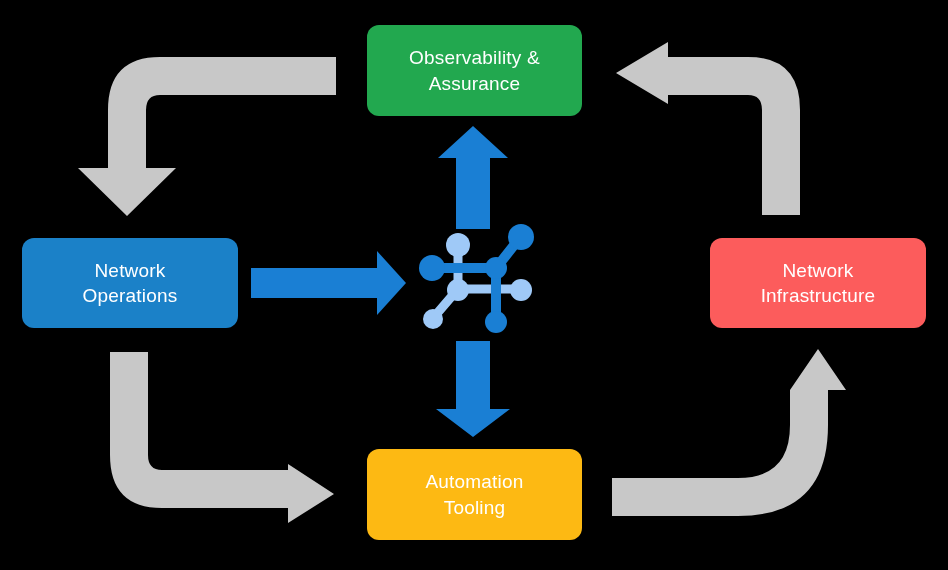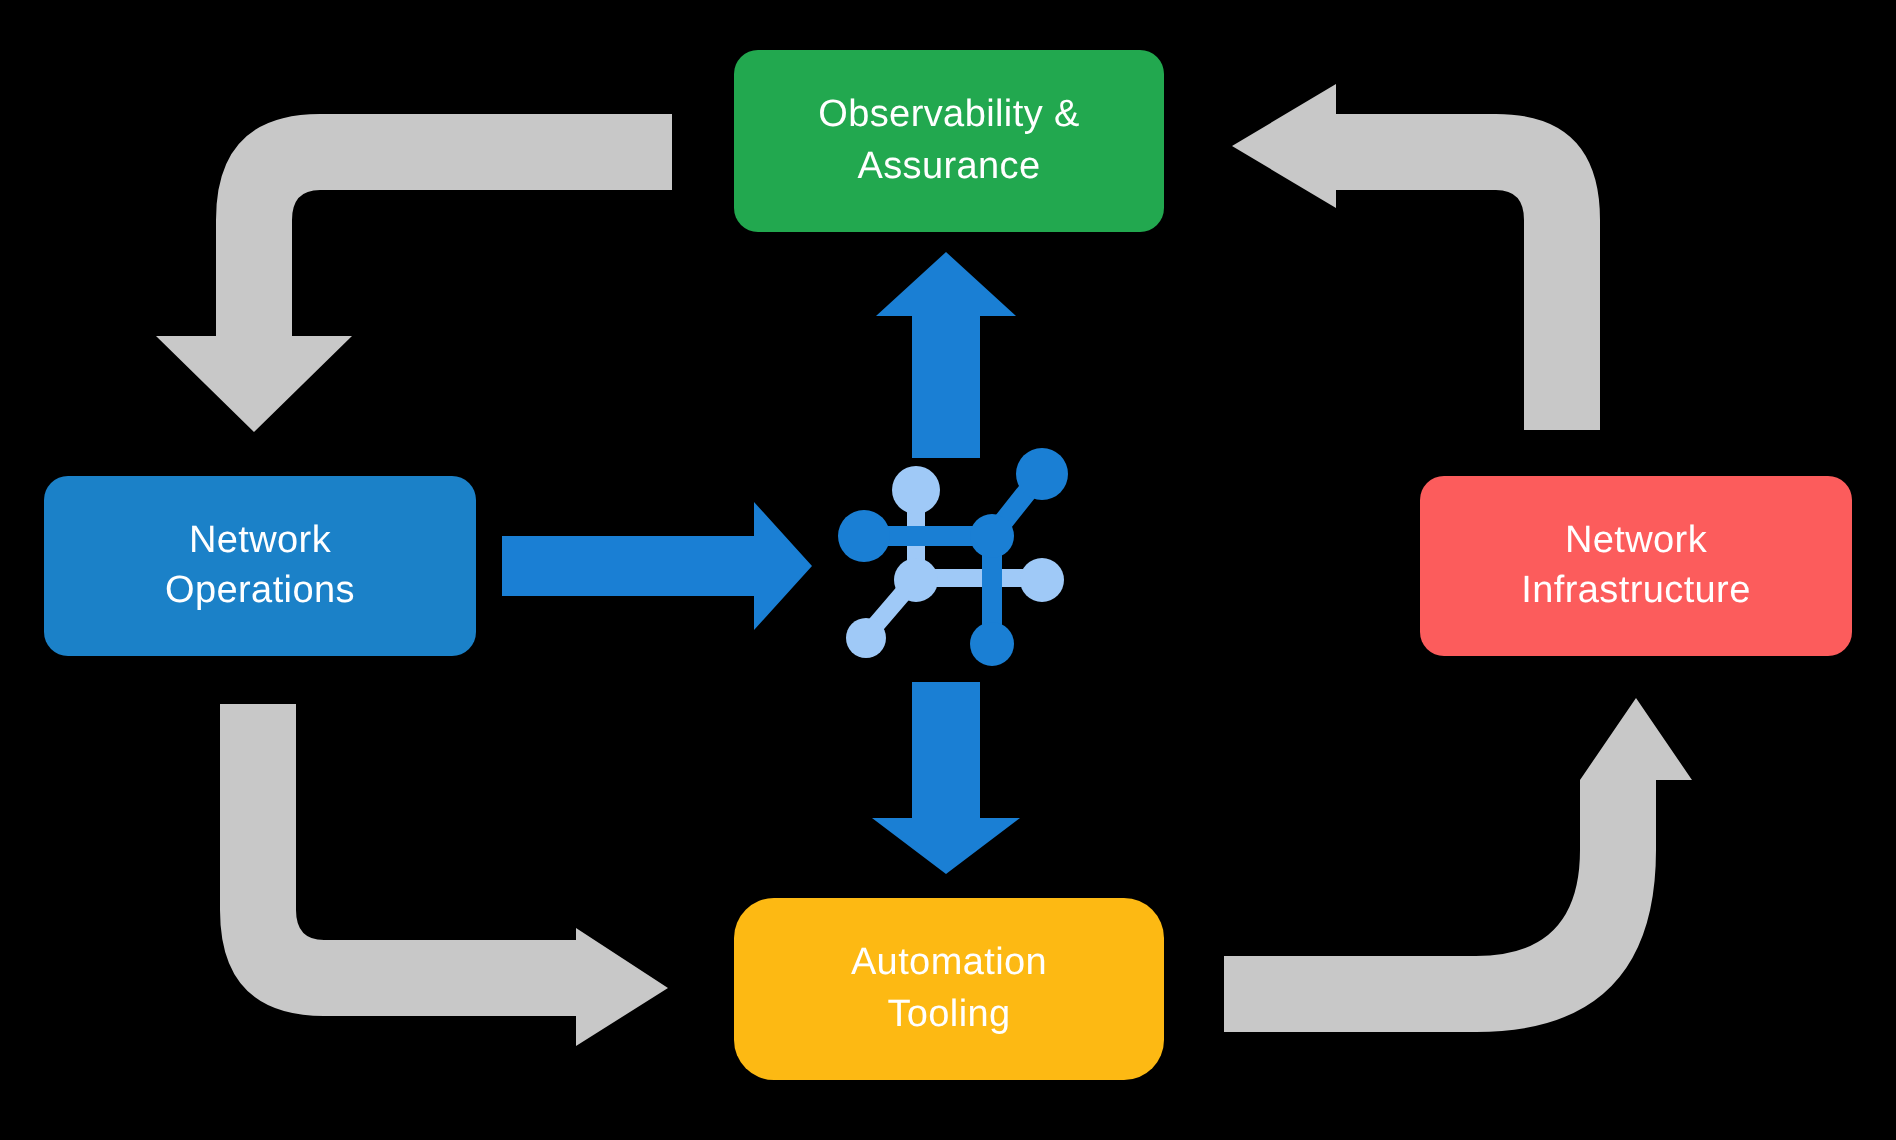--- a/index.html
+++ b/index.html
@@ -43,21 +43,21 @@
     padding: 4px 10px;
     user-select: none;
   }
   .node-label {
     display: block;
     white-space: pre-line;
   }
   #node-observability { left: 367px; top: 25px;  width: 215px; height: 91px; }
   #node-operations    { left: 22px;  top: 238px; width: 216px; height: 90px; }
   #node-infrastructure{ left: 710px; top: 238px; width: 216px; height: 90px; }
-  #node-automation    { left: 367px; top: 449px; width: 215px; height: 91px; border-radius: 20px; }
+  #node-automation    { left: 367px; top: 449px; width: 215px; height: 91px; }
 </style>
 </head>
 <body>
 
 <div id="canvas" style="background-color: rgb(0, 0, 0);">
 
   <svg id="diagram-svg" viewBox="0 0 948 570">
 
     <path fill="#c8c8c8" d="M 336,57 L 160,57 Q 108,57 108,110 L 108,168 L 78,168 L 127,216 L 176,168 L 146,168 L 146,110 Q 146,95 160,95 L 336,95 Z"></path>
 

